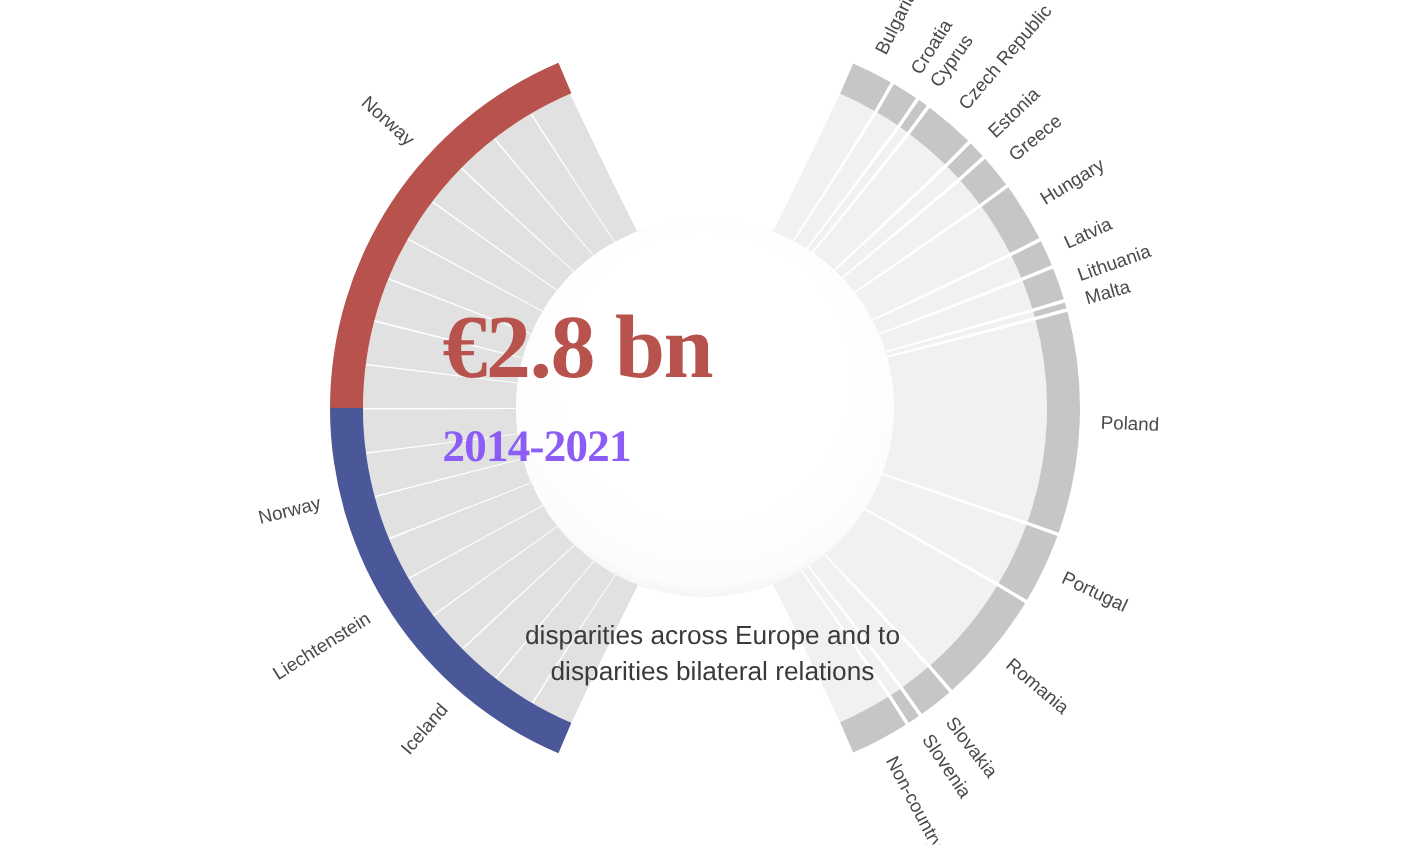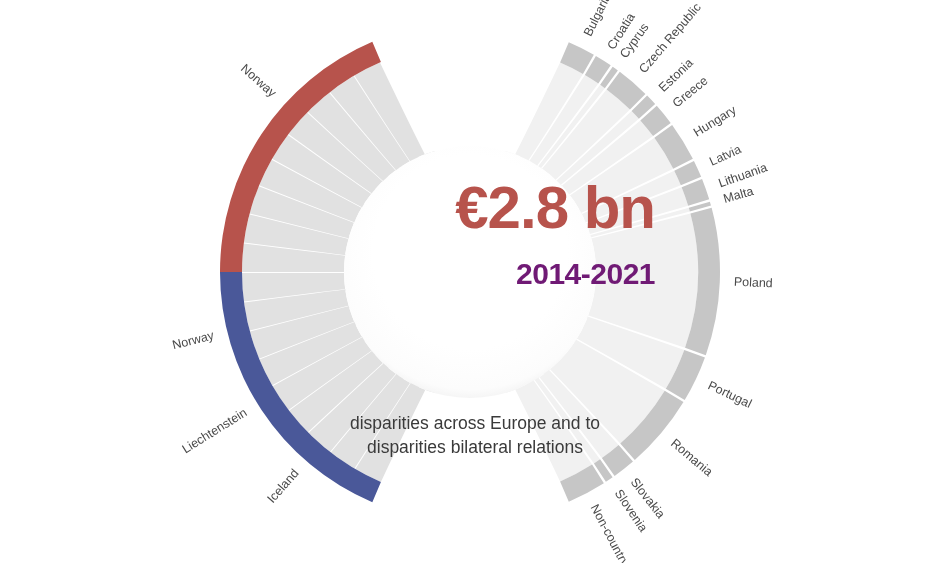--- a/index.html
+++ b/index.html
@@ -17,37 +17,38 @@
   #infographic {
     position: absolute;
     top: 0;
     left: 0;
     width: 950px;
     height: 563px;
   }
   .center-stack {
     position: absolute;
     left: 295px;
-    top: 176px;
+    top: 200px;
     width: 360px;
-    text-align: right;
+    text-align: left;
     pointer-events: none;
+    font-family: Liberation Serif, serif;
   }
   .headline {
     font-size: 60px;
     font-weight: bold;
     color: #b7534c;
     letter-spacing: -1px;
     line-height: 1.05;
     margin: 0;
   }
   .subheadline {
     font-size: 30px;
     font-weight: bold;
-    color: #701a75;
+    color: #8b5cf6;
     letter-spacing: -0.5px;
     margin: 18px 0 0 0;
   }
   .caption {
     position: absolute;
     left: 320px;
     top: 412px;
     width: 310px;
     text-align: center;
     font-size: 17.5px;

